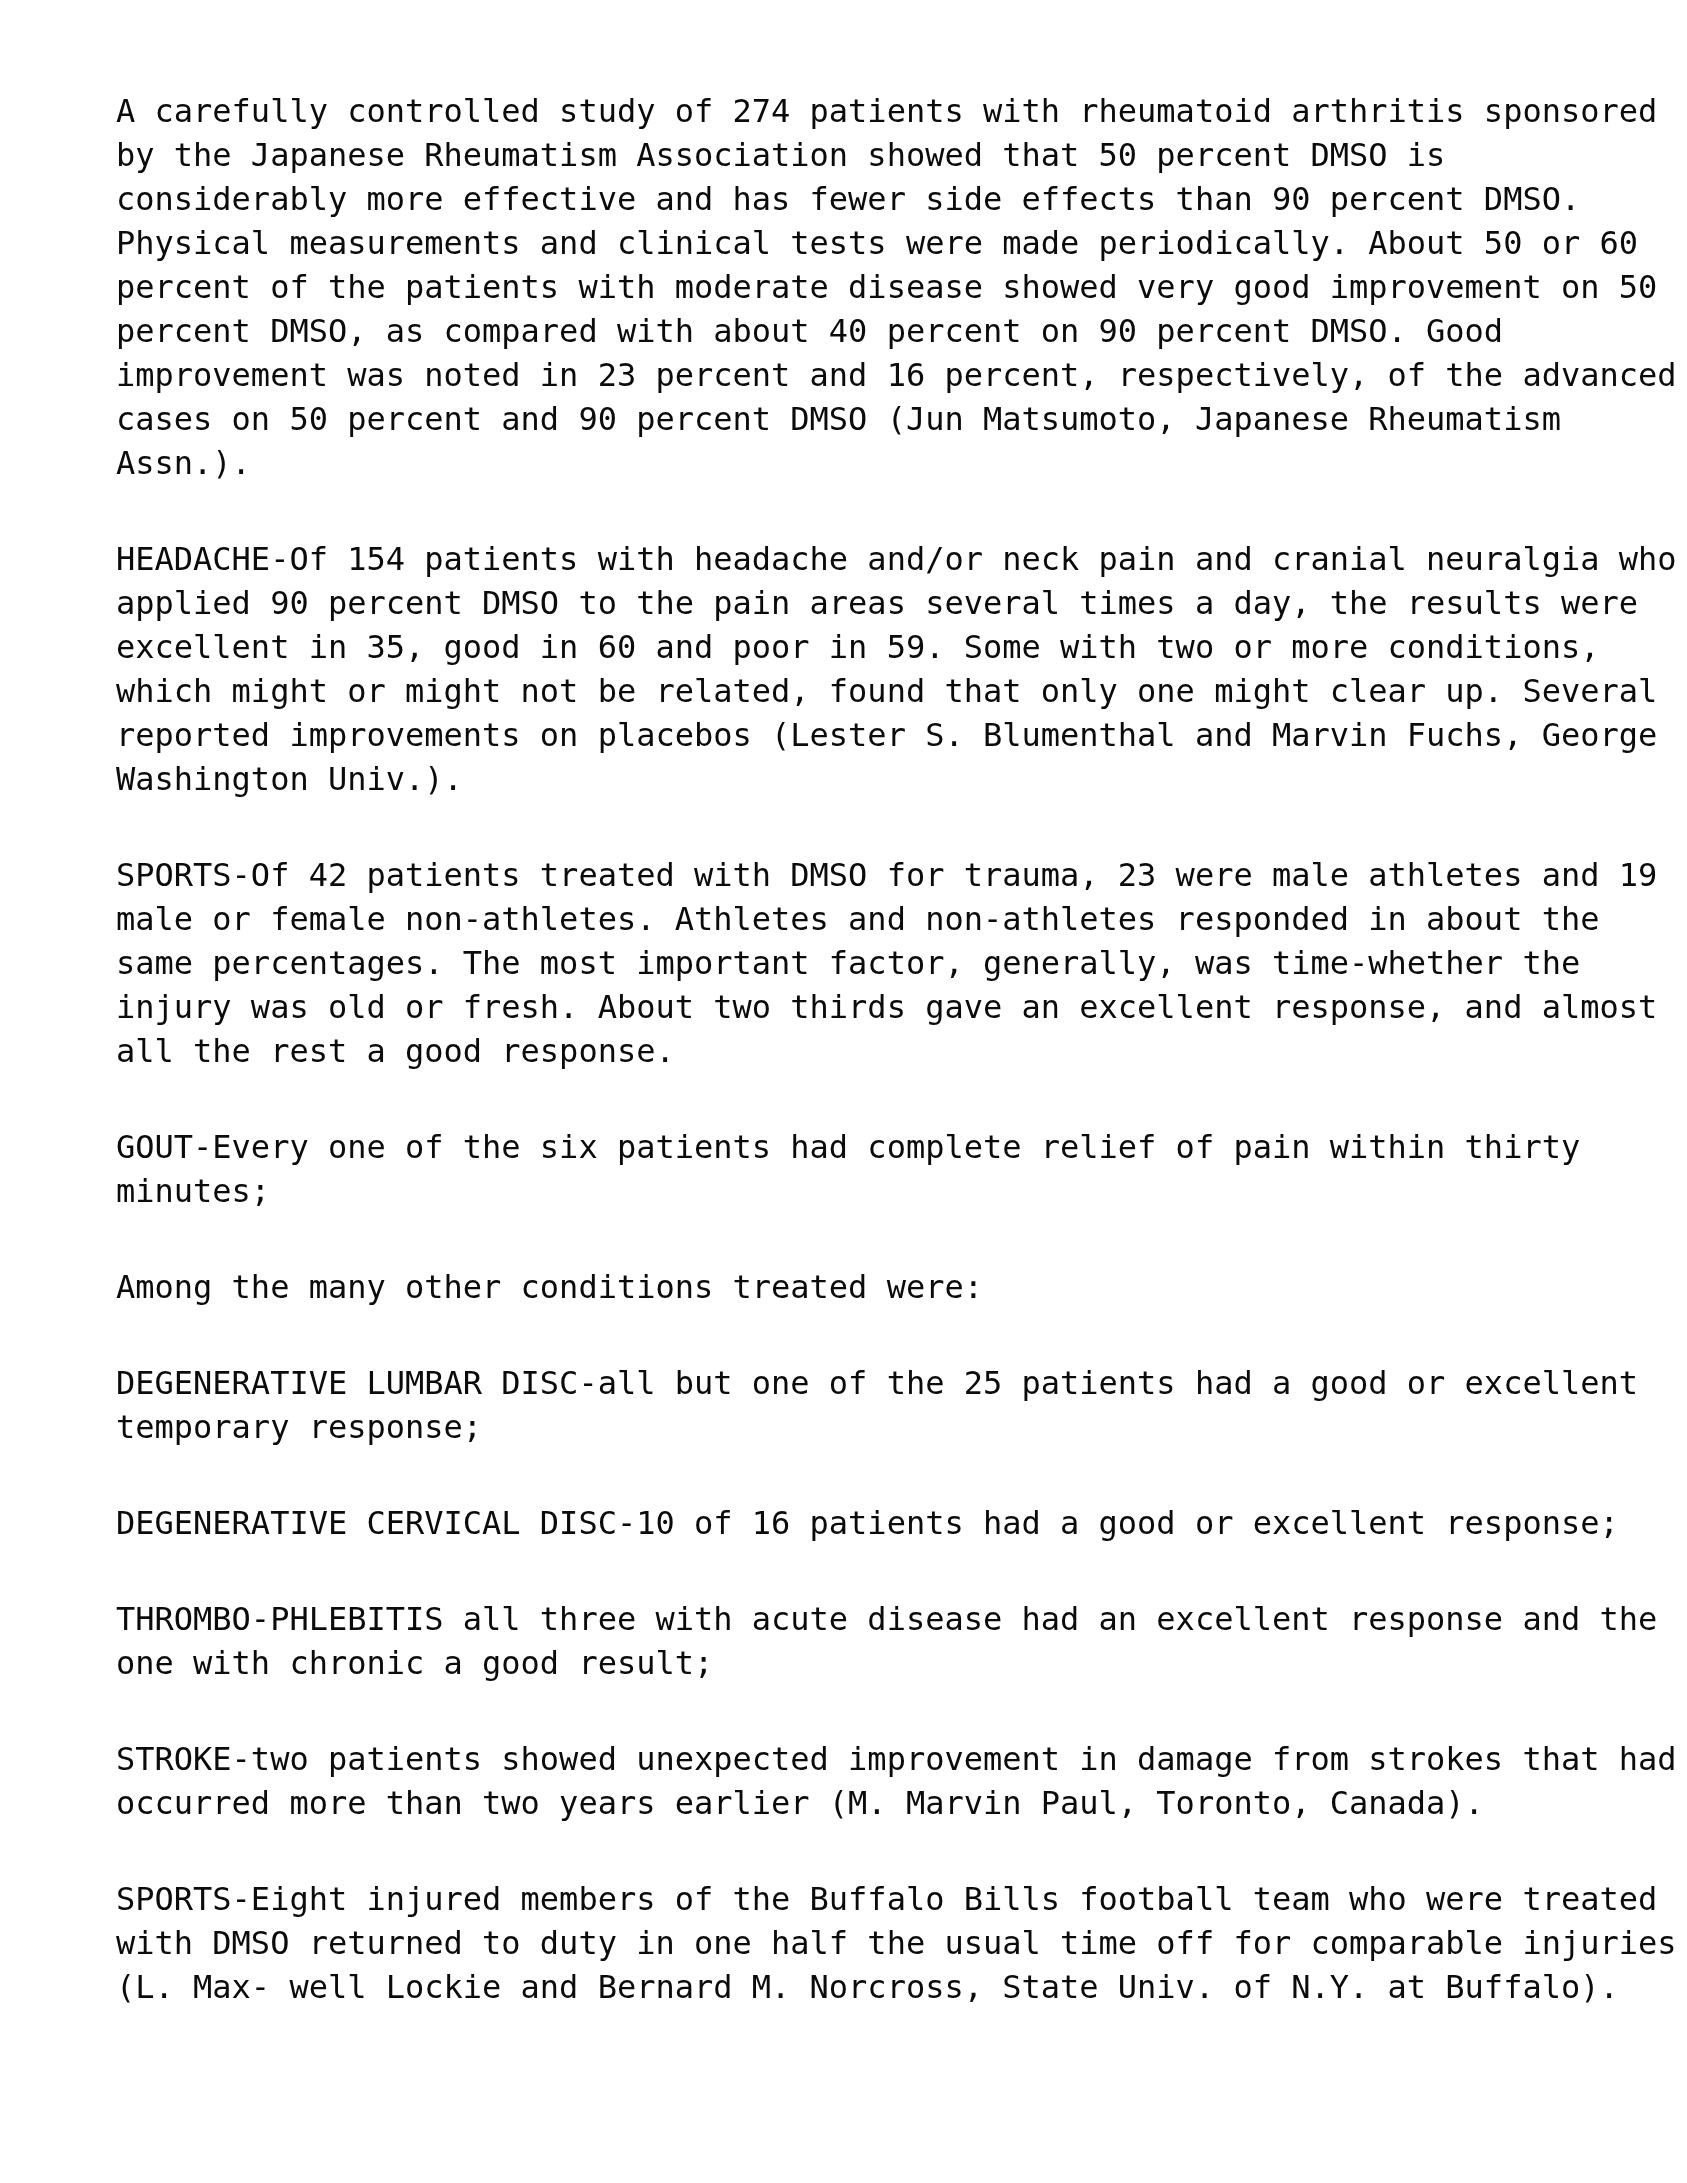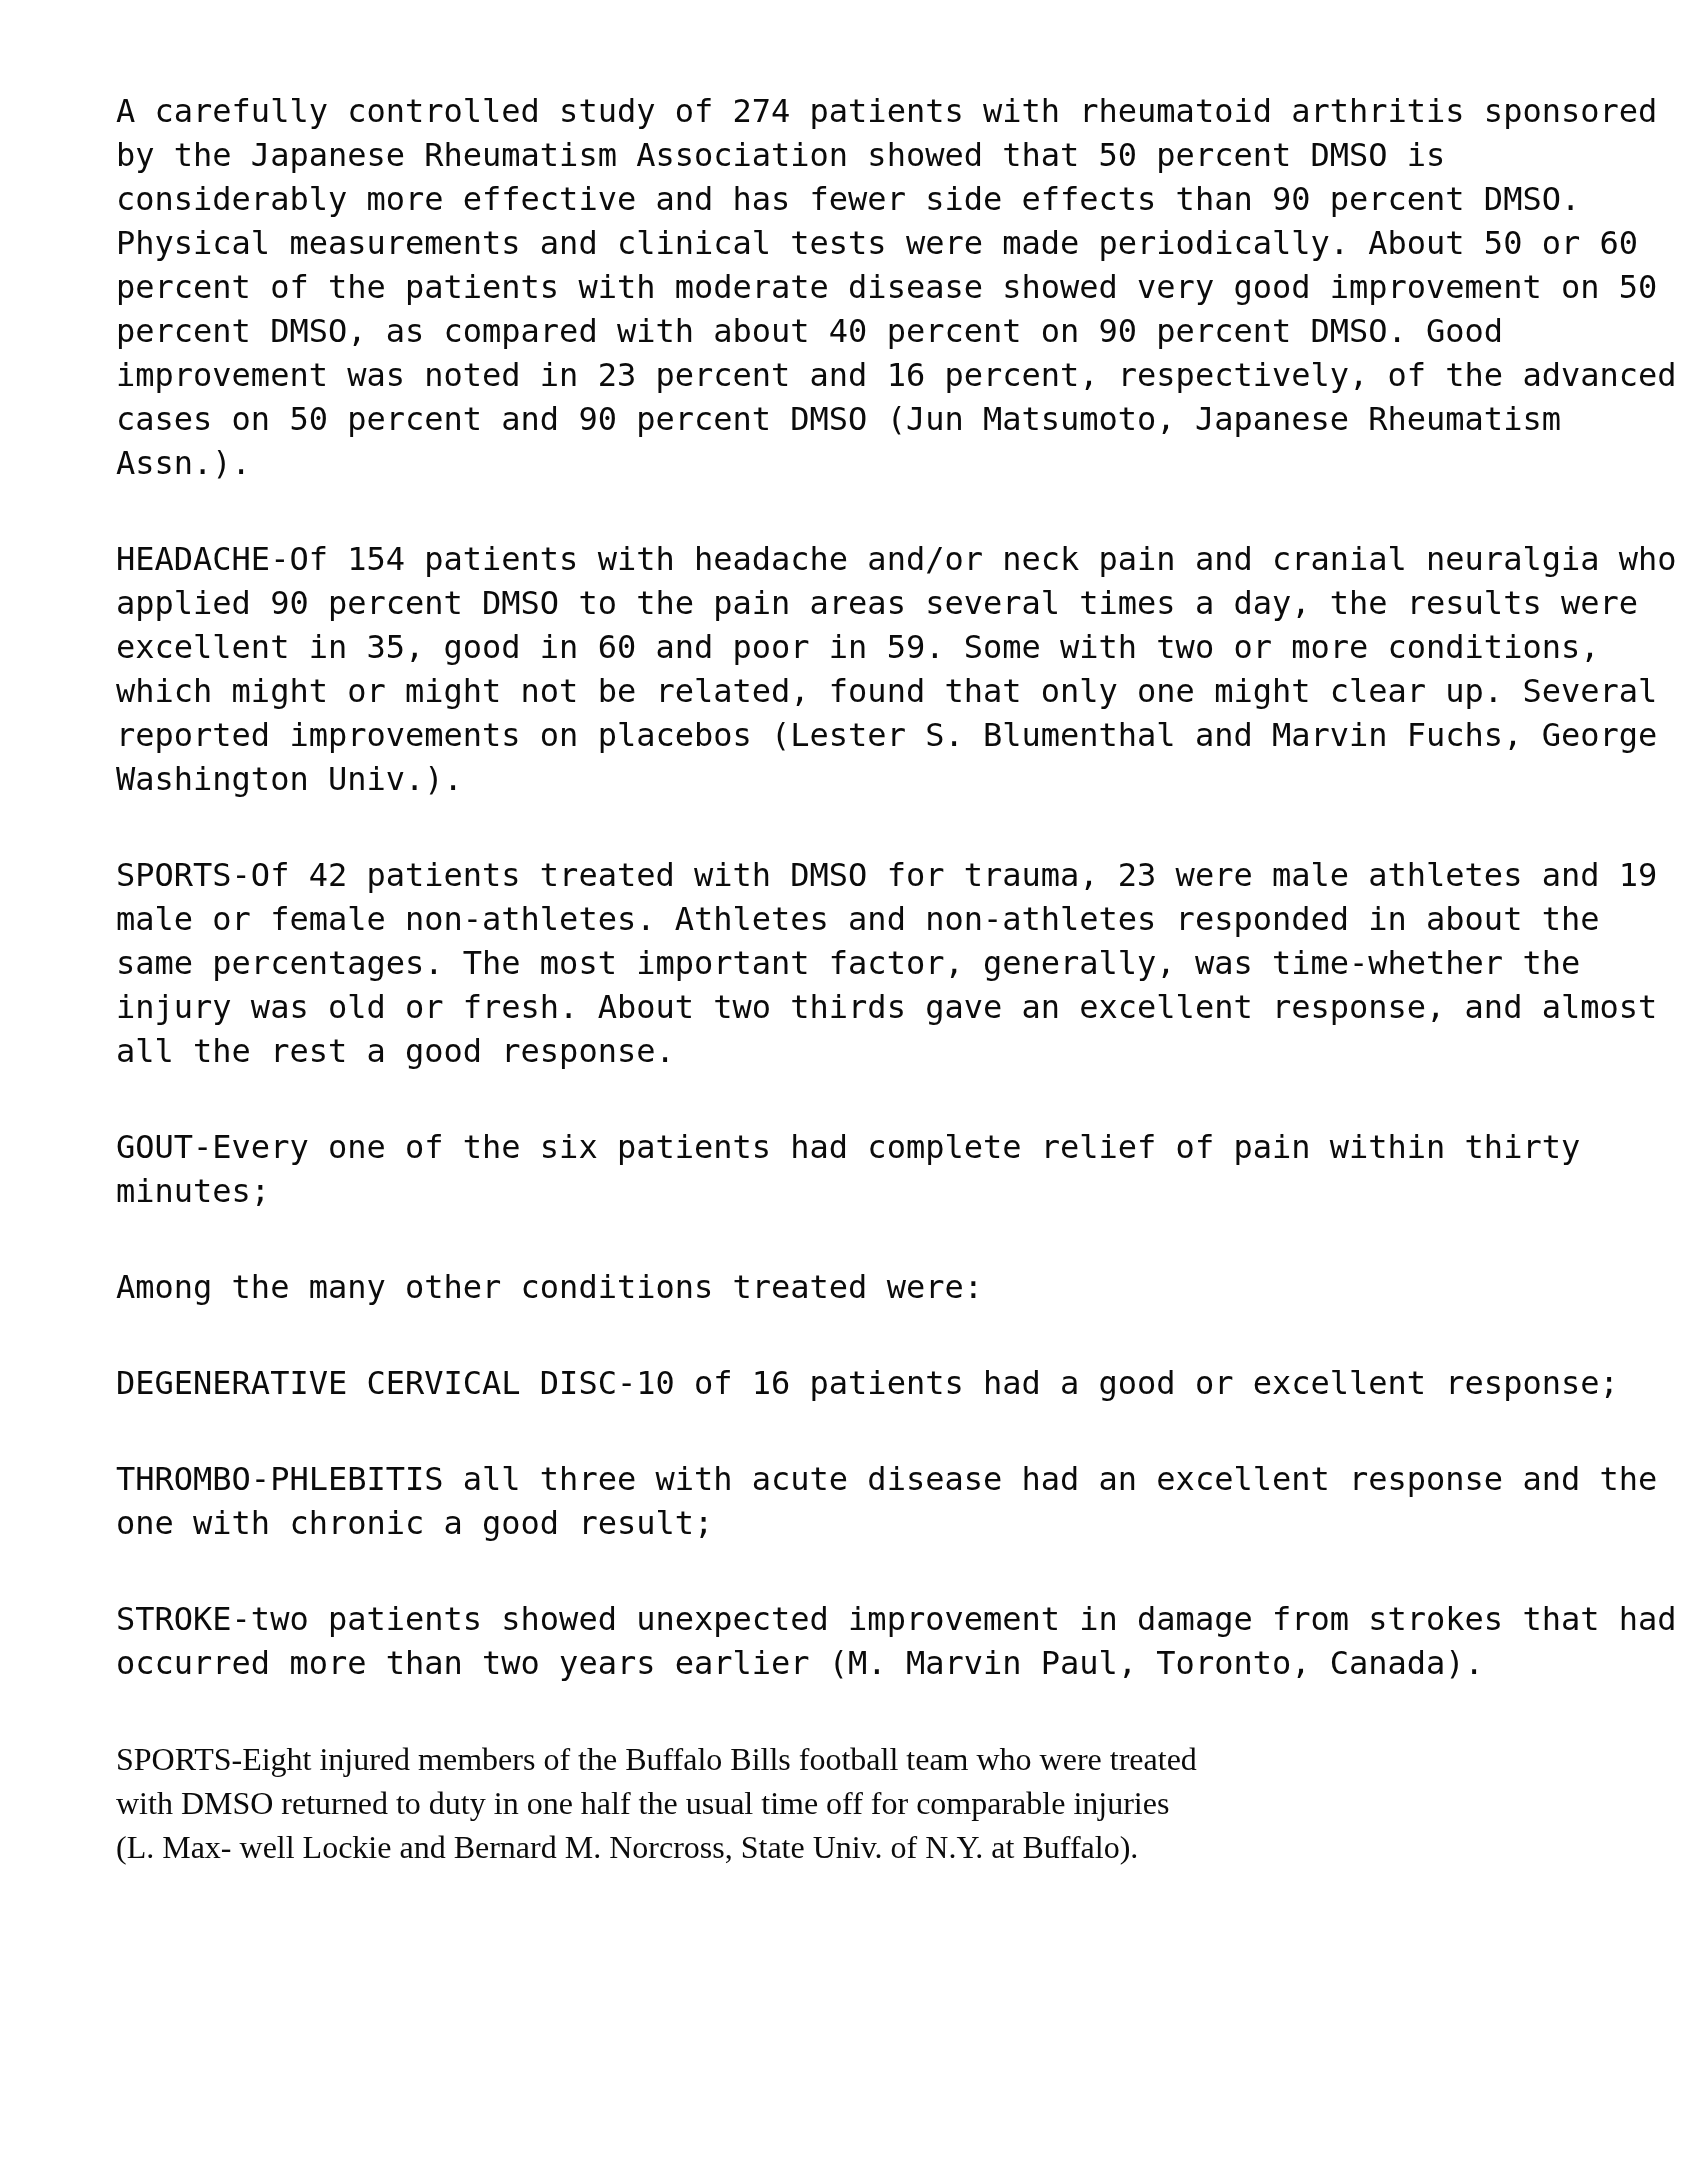--- a/index.html
+++ b/index.html
@@ -29,21 +29,21 @@
     font-family: "DejaVu Sans Mono", "Liberation Mono", monospace;
     font-size: 32px;
     line-height: 44px;
     color: #0b0b0b;
     white-space: pre;
     letter-spacing: 0;
     margin: 0 0 44px 0;
     -webkit-font-smoothing: antialiased;
   }
 
-  .para:last-child { margin-bottom: 8px; font-family: Liberation Serif, serif; }
+  .para:last-child { margin-bottom: 8px; }
 </style>
 </head>
 <body>
 
 <div class="page">
   <div class="text-block">
     <pre class="para">A carefully controlled study of 274 patients with rheumatoid arthritis sponsored
 by the Japanese Rheumatism Association showed that 50 percent DMSO is
 considerably more effective and has fewer side effects than 90 percent DMSO.
 Physical measurements and clinical tests were made periodically. About 50 or 60
@@ -59,20 +59,22 @@
 reported improvements on placebos (Lester S. Blumenthal and Marvin Fuchs, George
 Washington Univ.).</pre>
     <pre class="para">SPORTS-Of 42 patients treated with DMSO for trauma, 23 were male athletes and 19
 male or female non-athletes. Athletes and non-athletes responded in about the
 same percentages. The most important factor, generally, was time-whether the
 injury was old or fresh. About two thirds gave an excellent response, and almost
 all the rest a good response.</pre>
     <pre class="para">GOUT-Every one of the six patients had complete relief of pain within thirty
 minutes;</pre>
     <pre class="para">Among the many other conditions treated were:</pre>
+    <pre class="para">DEGENERATIVE LUMBAR DISC-all but one of the 25 patients had a good or excellent
+temporary response;</pre>
     <pre class="para">DEGENERATIVE CERVICAL DISC-10 of 16 patients had a good or excellent response;</pre>
     <pre class="para">THROMBO-PHLEBITIS all three with acute disease had an excellent response and the
 one with chronic a good result;</pre>
     <pre class="para">STROKE-two patients showed unexpected improvement in damage from strokes that had
 occurred more than two years earlier (M. Marvin Paul, Toronto, Canada).</pre>
     <pre class="para">SPORTS-Eight injured members of the Buffalo Bills football team who were treated
 with DMSO returned to duty in one half the usual time off for comparable injuries
 (L. Max- well Lockie and Bernard M. Norcross, State Univ. of N.Y. at Buffalo).</pre>
   </div>
 </div>

